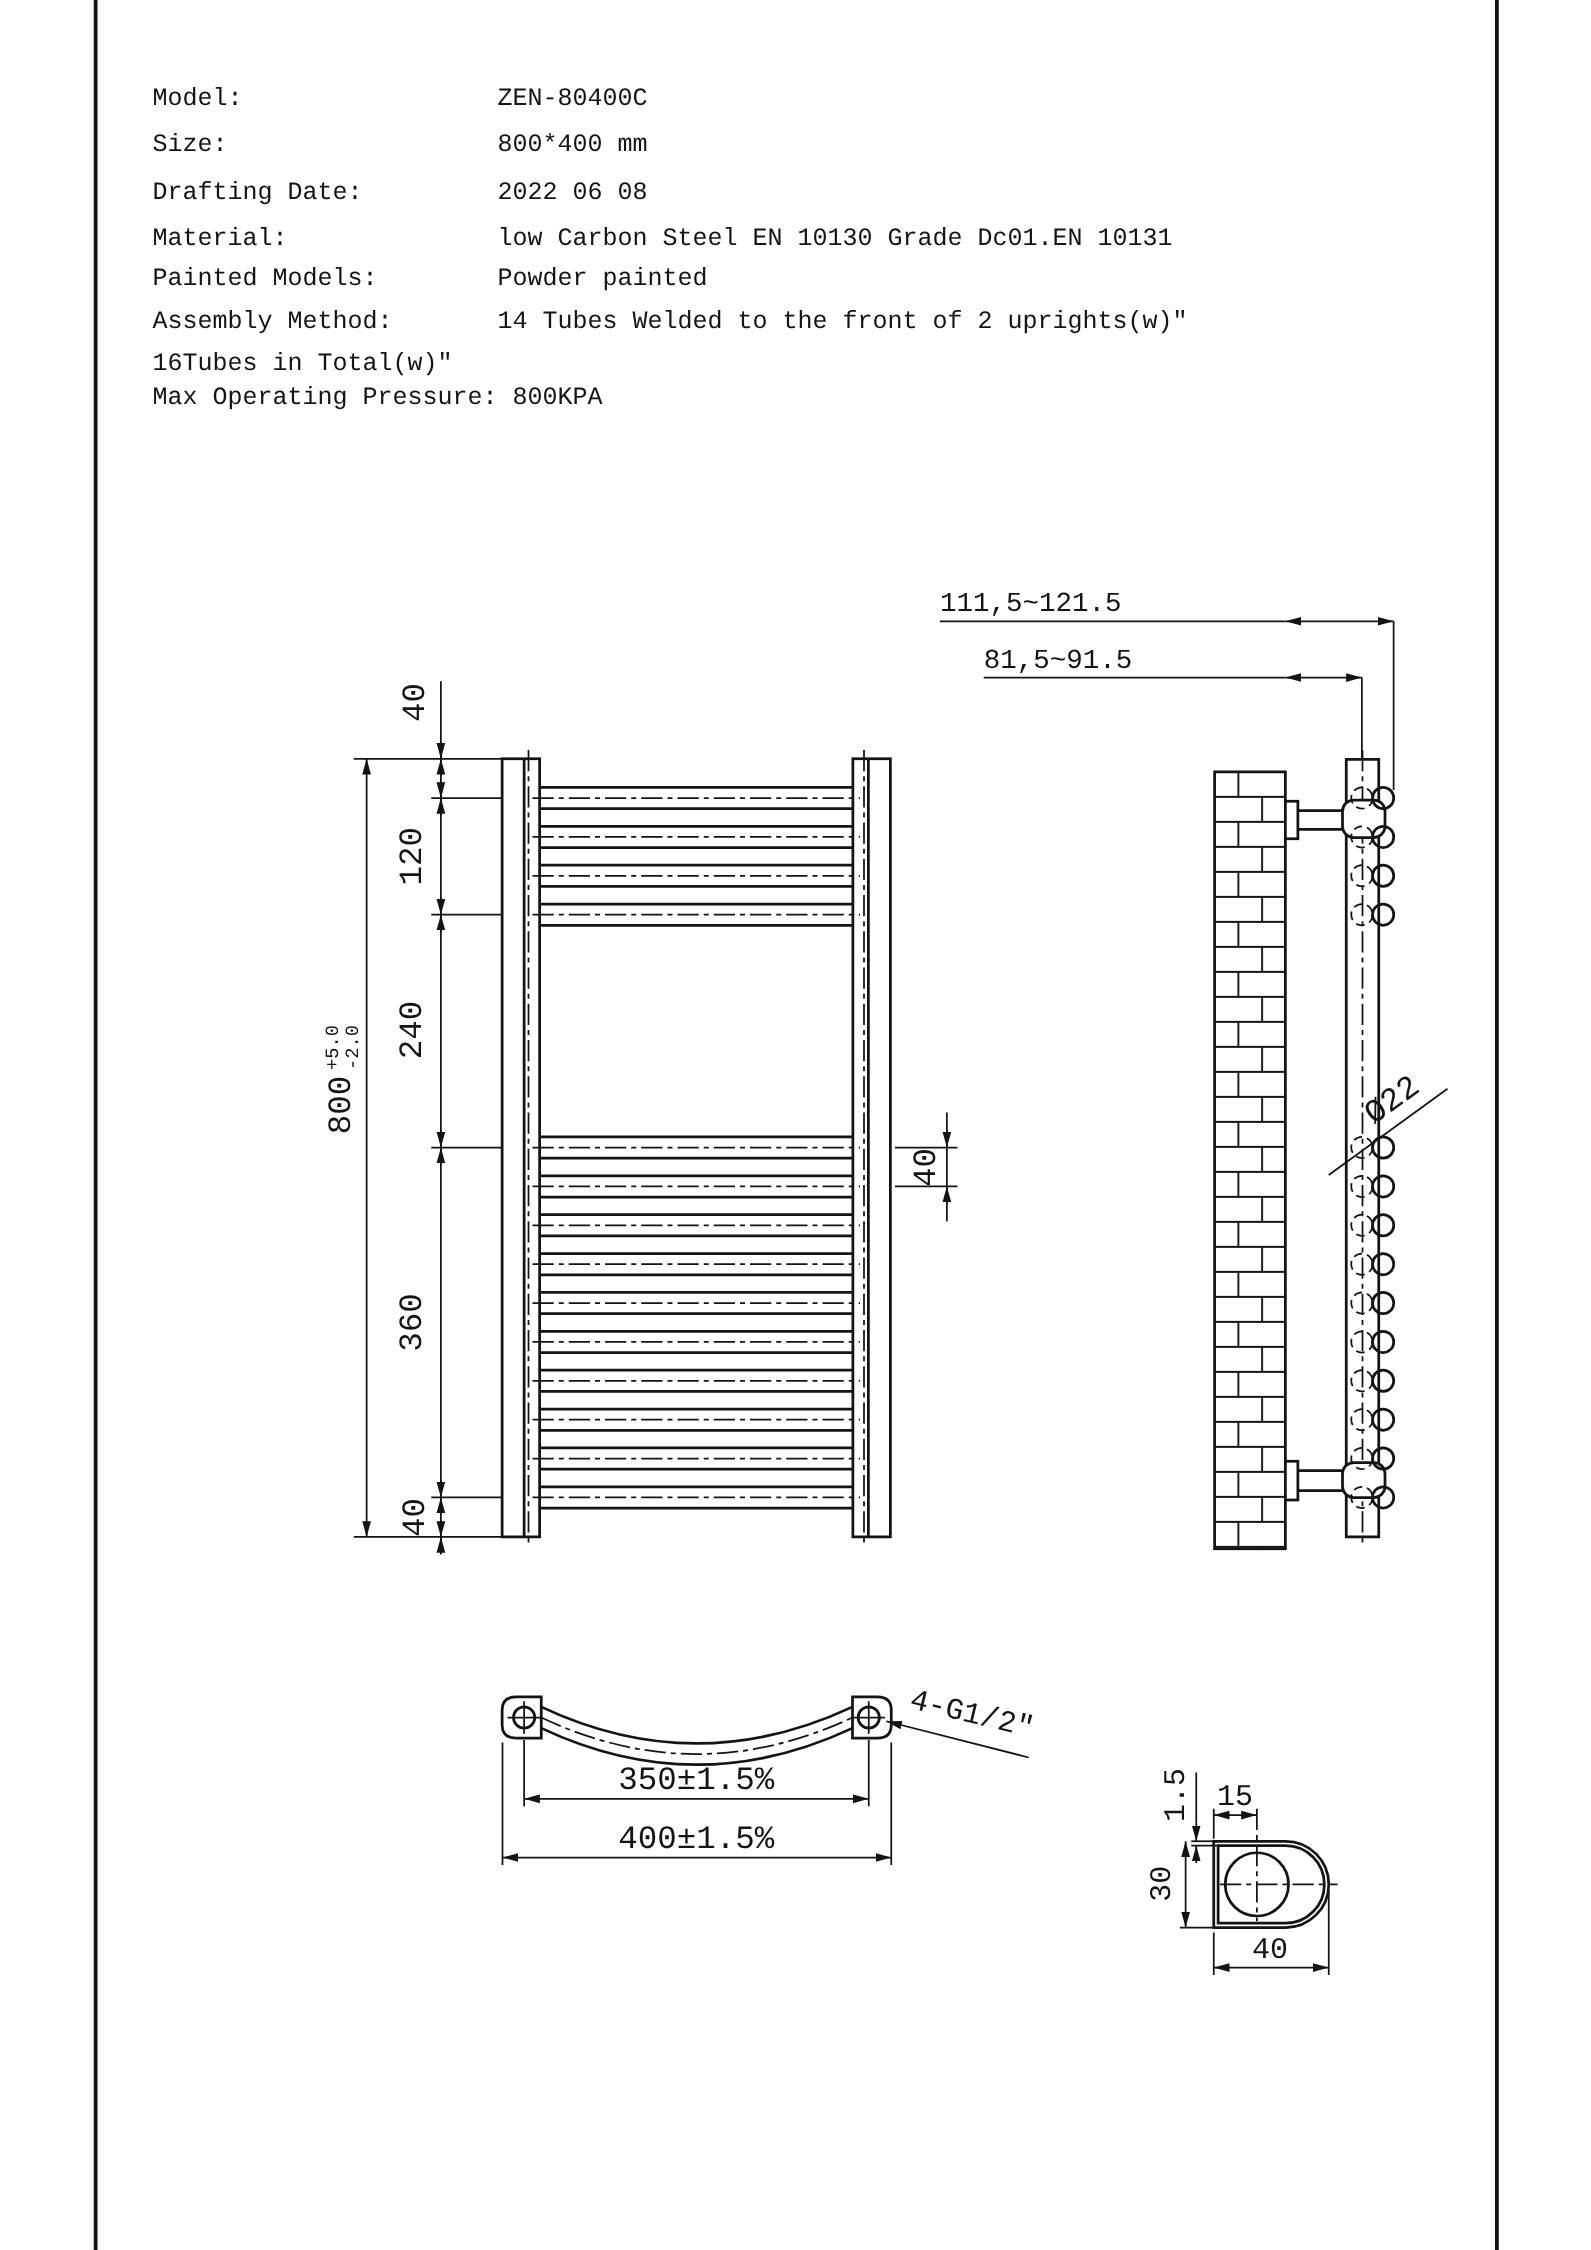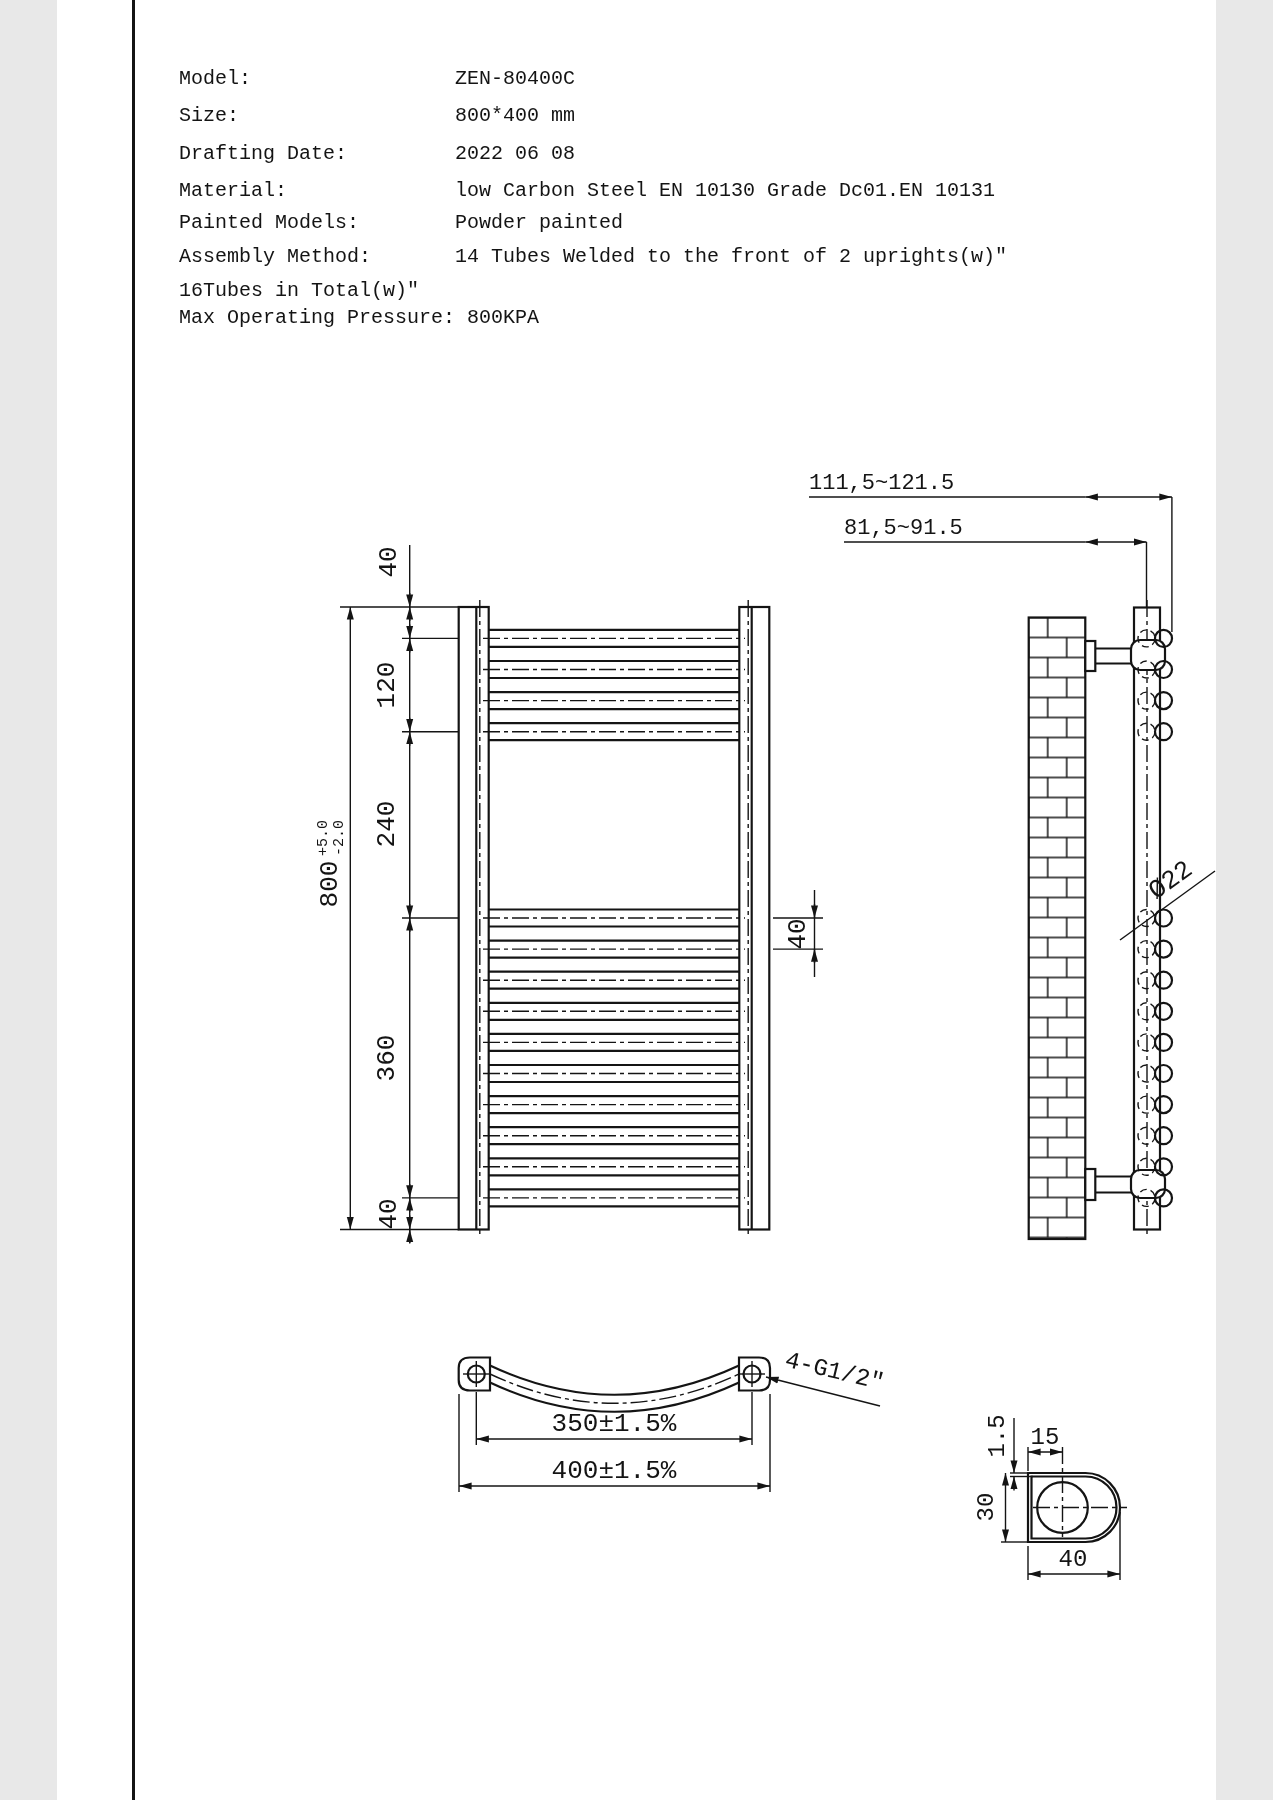--- a/index.html
+++ b/index.html
@@ -1,16 +1,16 @@
 <!DOCTYPE html>
 <html><head>
 <meta charset="utf-8">
 <style>
   html,body{margin:0;padding:0;background:#e8e8e8;}
-  #page{position:relative;width:1159px;height:1800px;background:#ffffff;margin:0 auto;overflow:hidden;}
+  #page{position:relative;width:1273px;height:1800px;background:#ffffff;margin:0 auto;overflow:hidden;}
   svg{position:absolute;left:0;top:0;}
   .ol{stroke:#141414;stroke-width:2.2;fill:none;}
   .olf{stroke:#141414;stroke-width:2.2;fill:#ffffff;}
   .thin{stroke:#141414;stroke-width:1.4;fill:none;}
   .cl{stroke:#141414;stroke-width:1.4;fill:none;stroke-dasharray:17 4 4 4;}
   .hid{stroke-dasharray:7 4;}
   .border{stroke:#141414;stroke-width:3;}
   text{fill:#141414;font-family:"Liberation Mono","DejaVu Sans Mono",monospace;}
   .hdr{font-size:20px;}
   .dimL{font-size:26px;}

